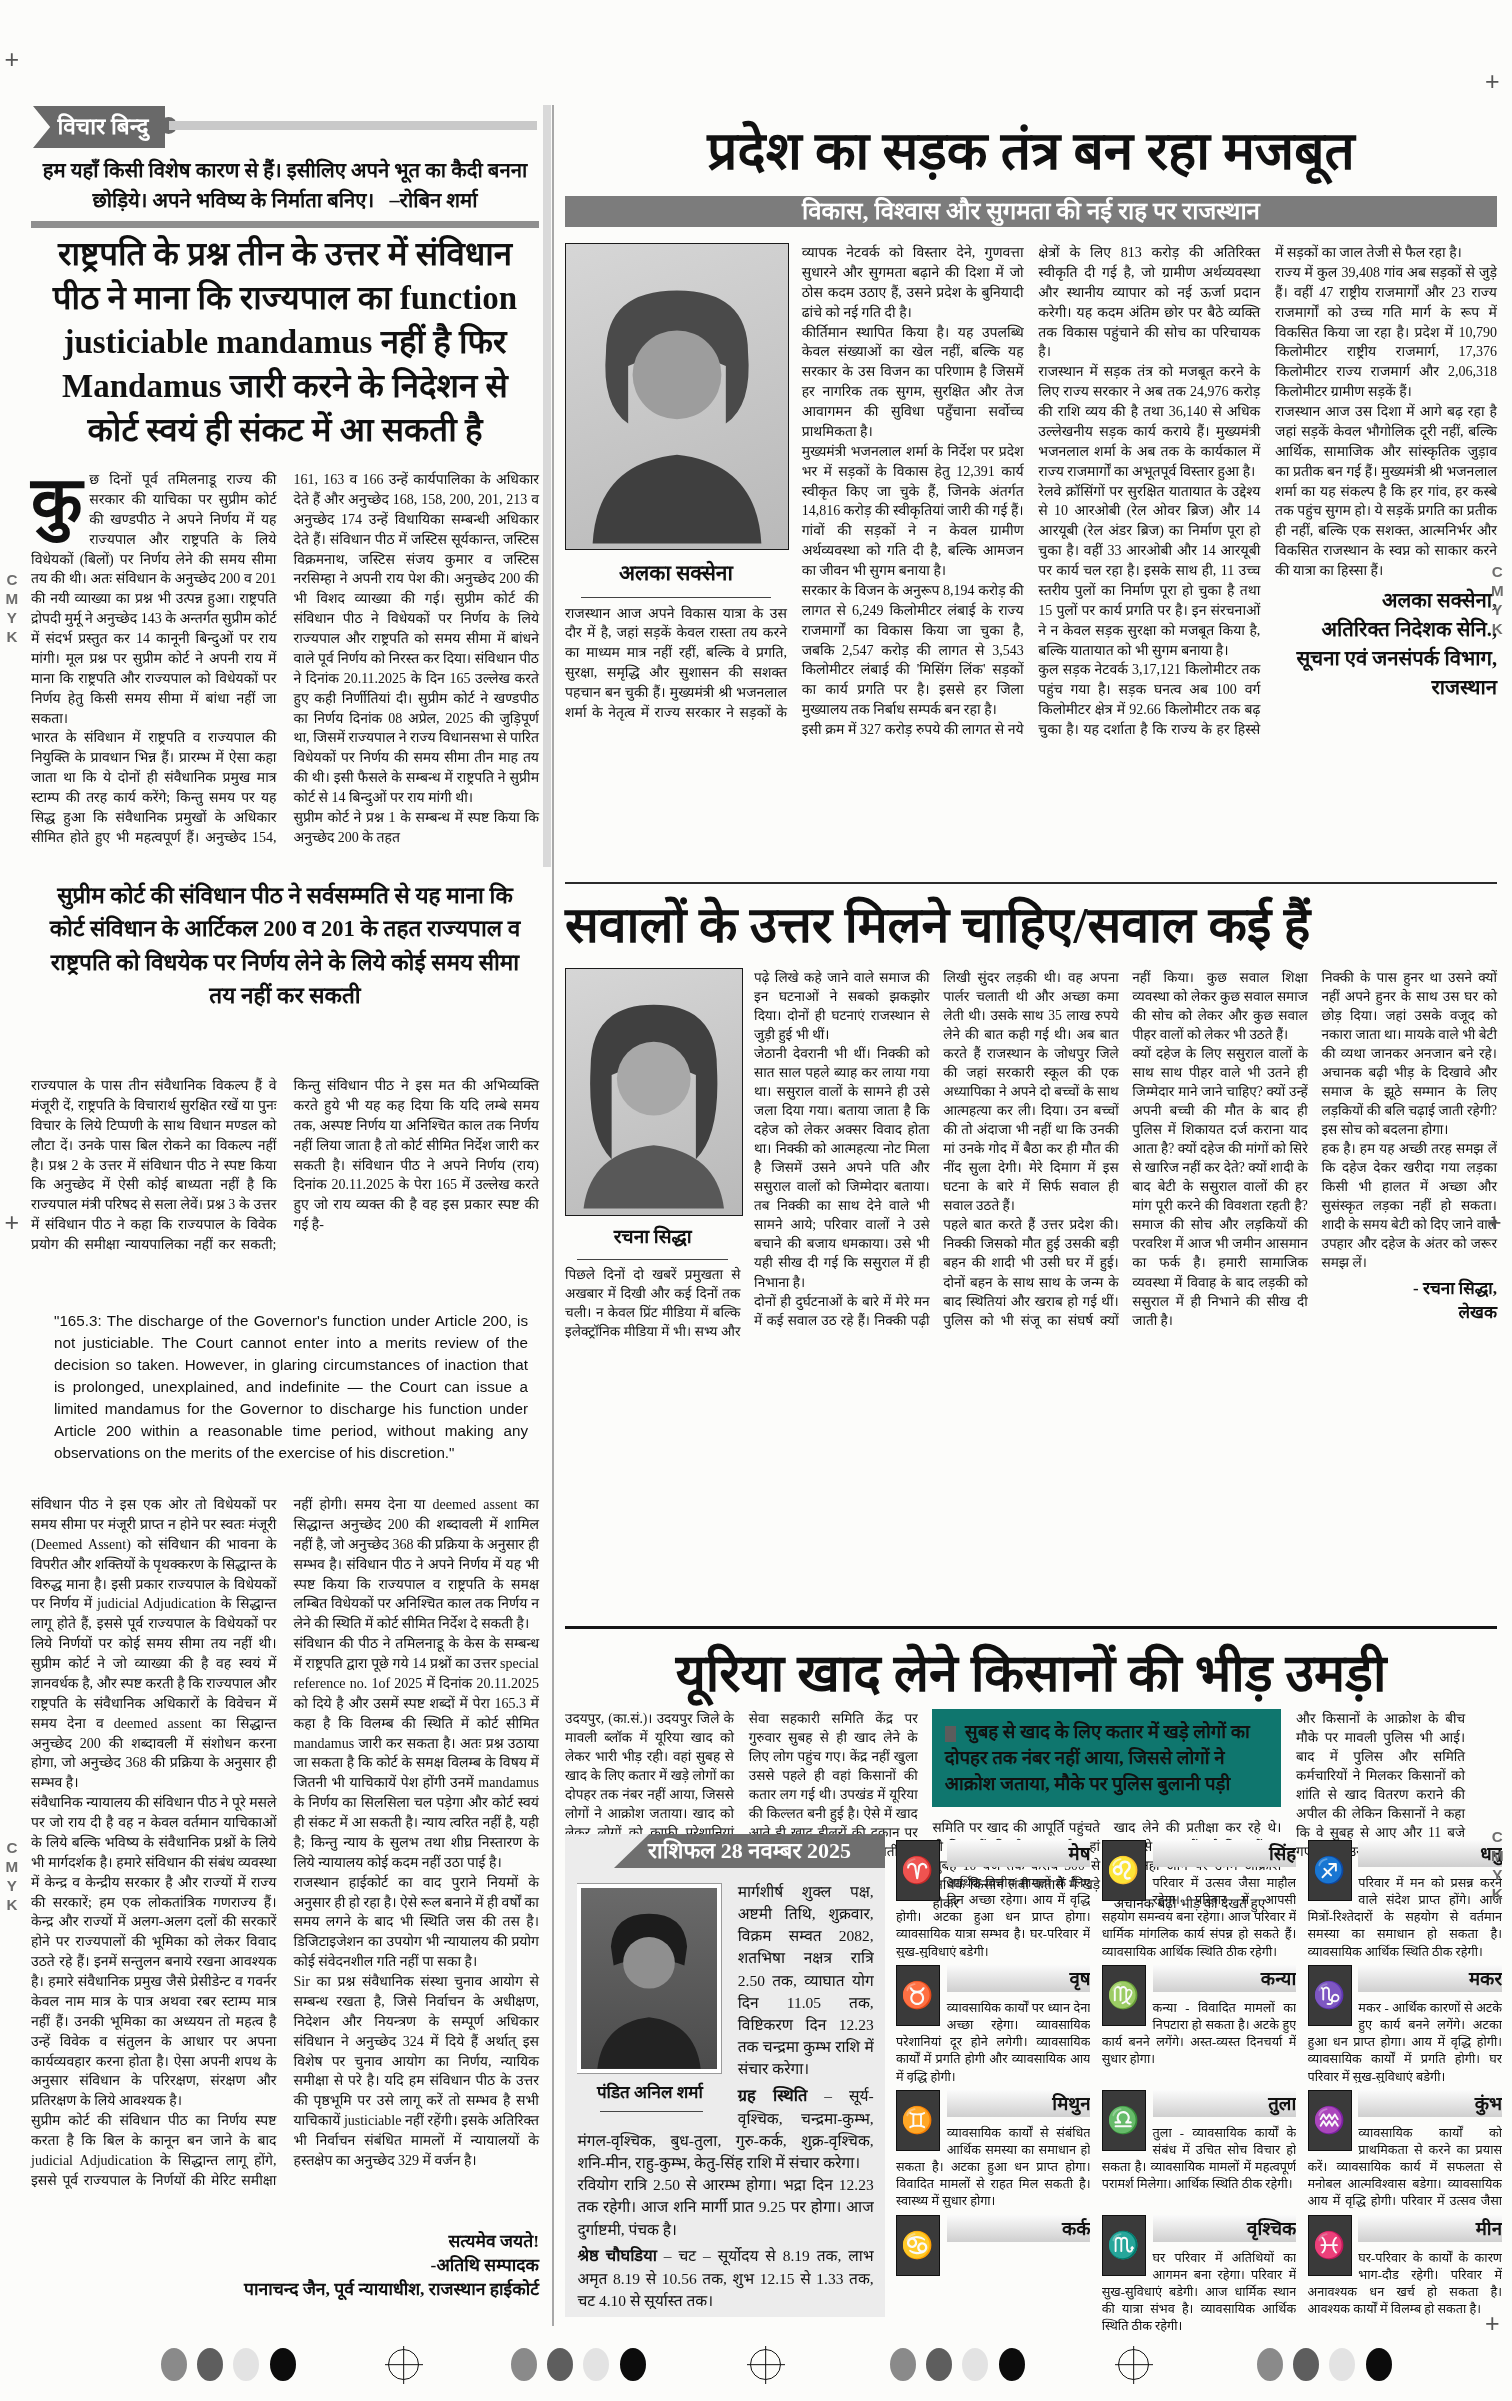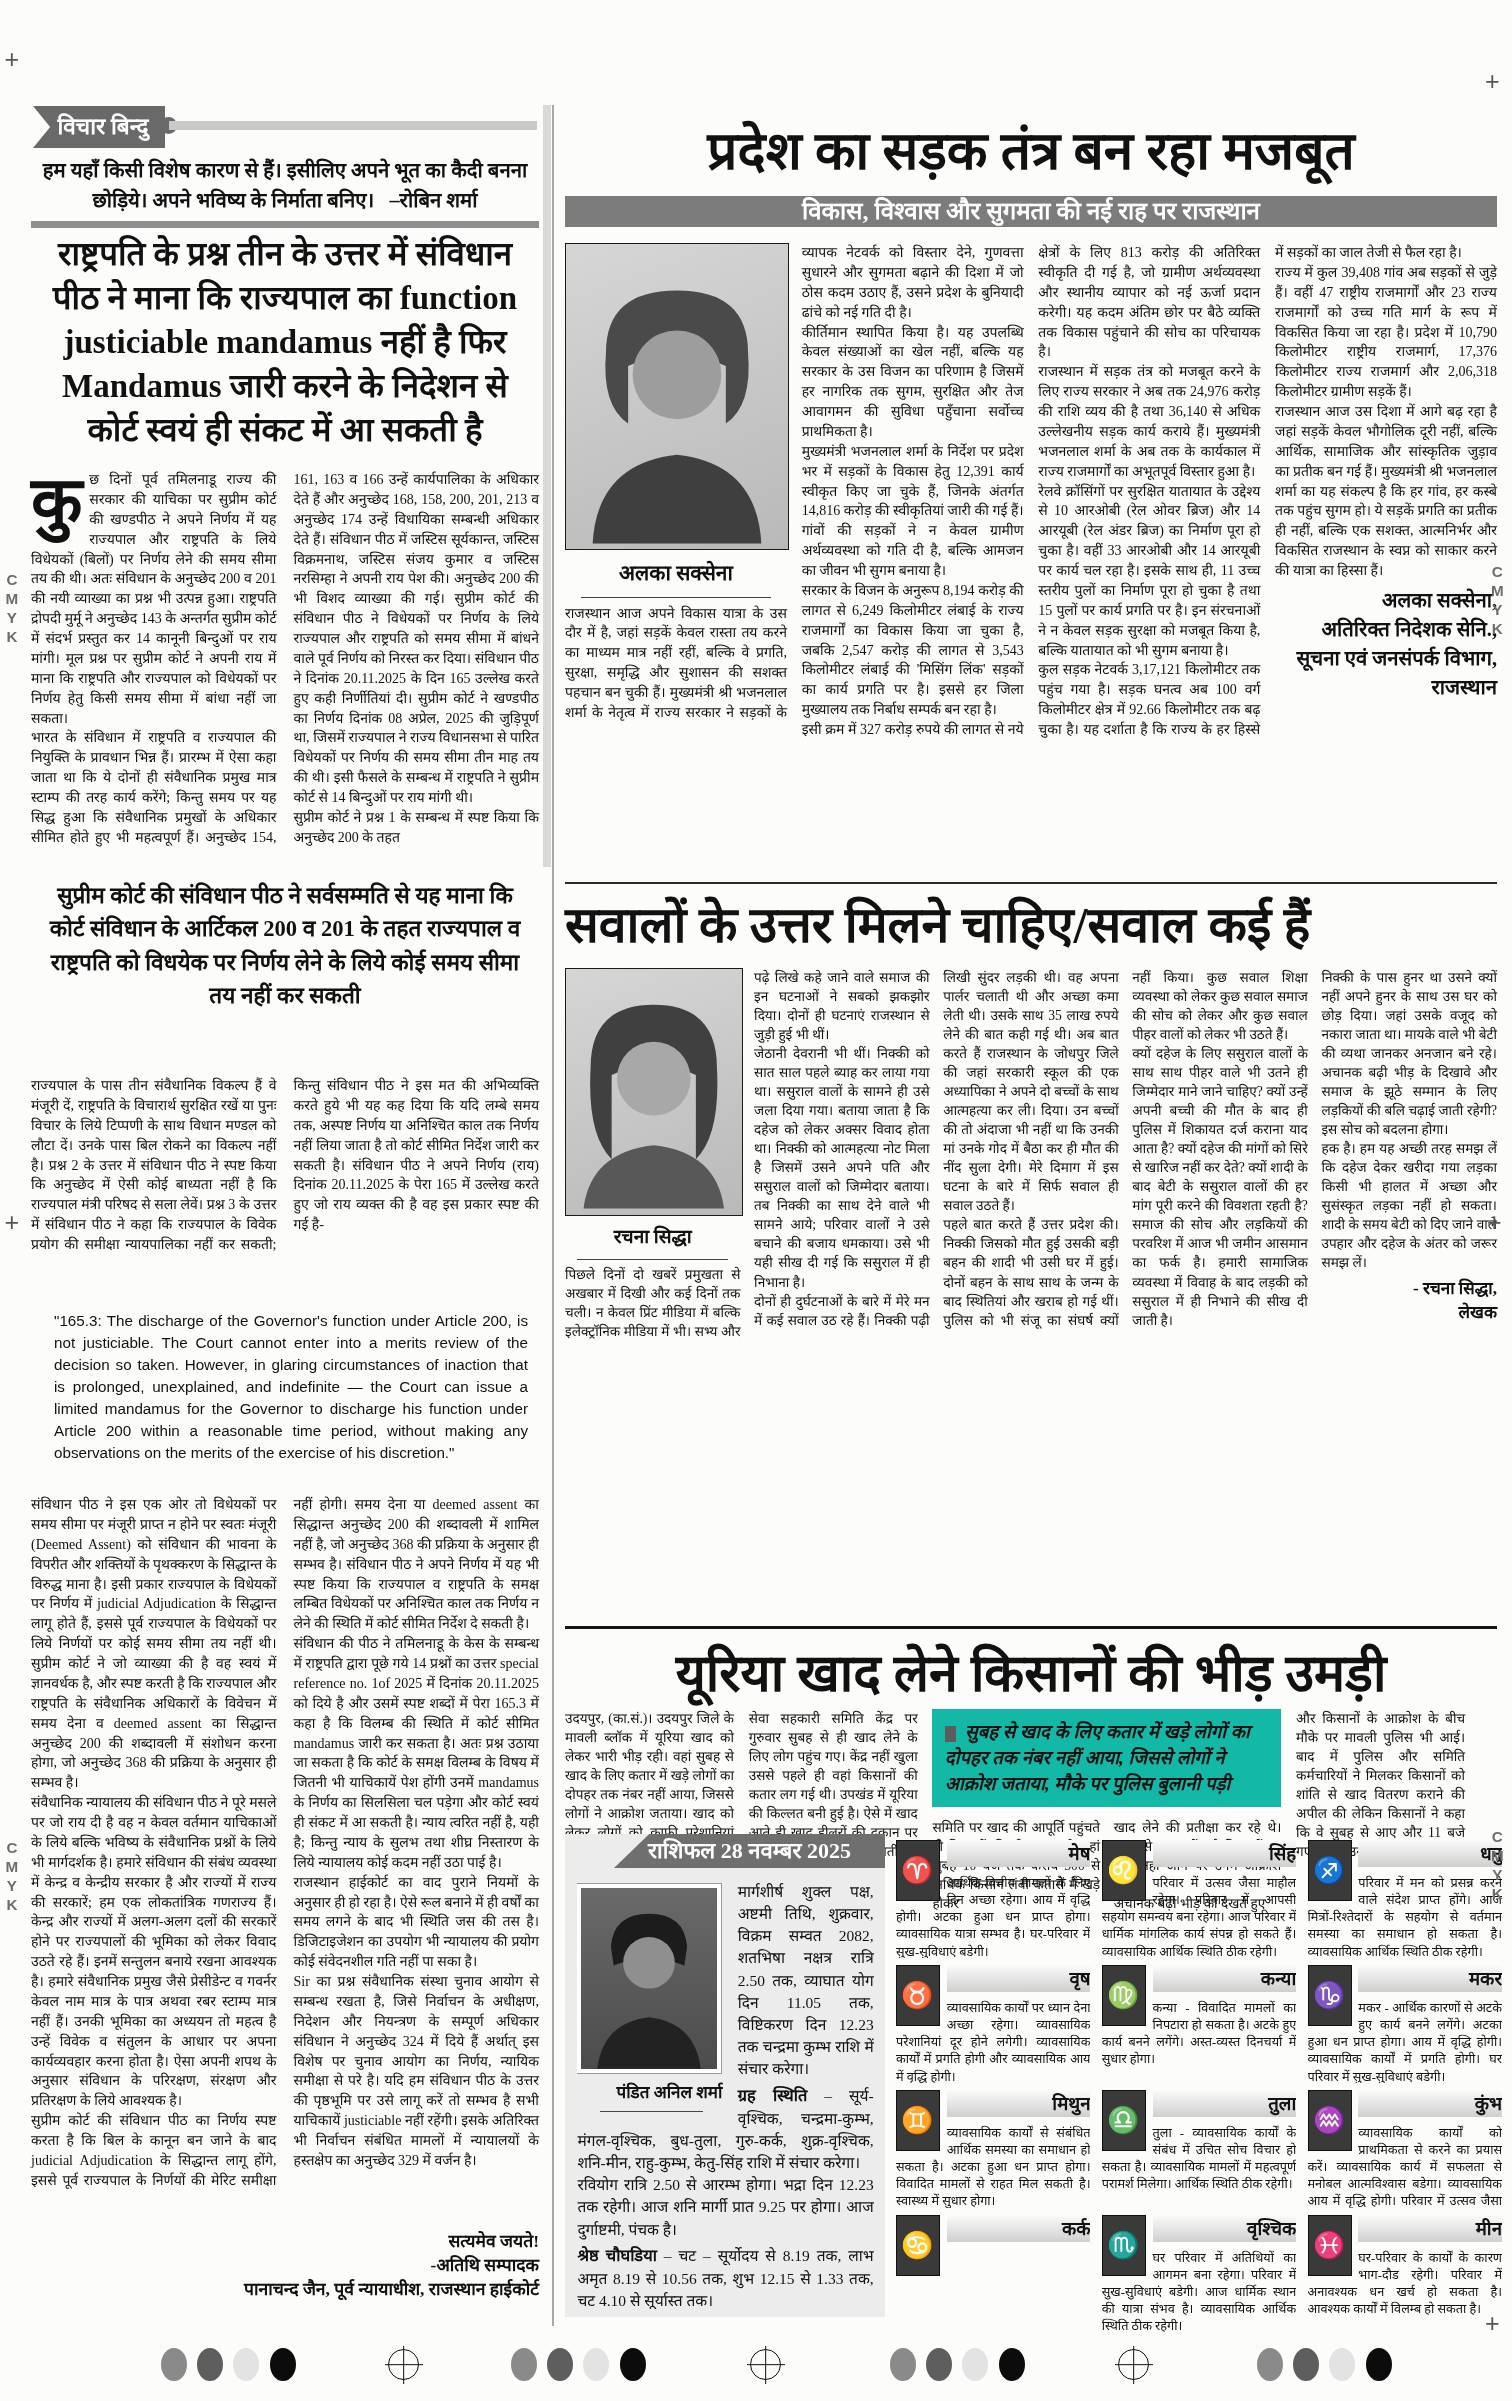--- a/index.html
+++ b/index.html
@@ -16,21 +16,21 @@
   .grayband{background:#7c7c7c;color:#fff;}
   .flag{background:#696969;color:#fff;font-weight:bold;
         clip-path:polygon(0 0,100% 0,100% 100%,0 100%,13% 50%);}
   .photo{background:linear-gradient(160deg,#d6d6d6,#b9b9b9);border:1.7px solid #1a1a1a;
          position:relative;overflow:hidden;}
   .photo svg{position:absolute;bottom:-1.1px;left:0;width:100%;height:92%;}
   figure{margin:0;break-inside:avoid;}
   figcaption{font-weight:bold;text-align:center;}
   .cap-rule{height:1.1px;background:#444;margin:8px auto 5.6px auto;width:86%;}
   .sig{font-weight:bold;text-align:right;white-space:pre-line;}
-  .quote-box{background:#14b8a6;font-weight:bold;font-style:italic;}
+  .quote-box{background:#0f766e;font-weight:bold;}
   .reg-cross{width:29px;height:29px;border:1.7px solid #111;border-radius:50%;position:absolute;}
   .reg-cross:before,.reg-cross:after{content:"";position:absolute;background:#111;}
   .reg-cross:before{left:50%;top:-4.5px;bottom:-4.5px;width:1.7px;transform:translateX(-50%);}
   .reg-cross:after{top:50%;left:-4.5px;right:-4.5px;height:1.7px;transform:translateY(-50%);}
   .dots span{display:inline-block;width:26px;height:33px;border-radius:50%;margin-right:10.2px;}
   .dots span:nth-child(1){background:#8a8a8a;}
   .dots span:nth-child(2){background:#5e5e5e;}
   .dots span:nth-child(3){background:#e3e3e3;}
   .dots span:nth-child(4){background:#0c0c0c;}
   .cmyk{font-family:"Liberation Sans",sans-serif;font-weight:bold;font-size:15.2px;color:#6d6d6d;
@@ -178,21 +178,21 @@
     </div>
     <div style="position:absolute;left:12.4px;top:47px;right:11.3px;bottom:8px;overflow:hidden;">
       <figure style="float:left;width:148px;margin:3.4px 12.4px 3.4px 0;">
         <div class="photo" style="width:136px;height:181px;border:4.5px solid #fff;outline:1.1px solid #9a9a9a;background:linear-gradient(#6a6a6a,#4c4c4c);">
           <svg viewBox="0 0 100 120">
             <path d="M22 30 Q24 6 50 6 Q76 6 78 30 L76 44 Q50 34 24 44 Z" fill="#1c1c1c"></path>
             <circle cx="50" cy="42" r="19" fill="#8f8f8f"></circle>
             <path d="M12 120 Q16 86 50 82 Q84 86 88 120 Z" fill="#222"></path>
           </svg>
         </div>
-        <figcaption style="font-size:17px;margin-top:6.8px;width:145px;text-align:right;">पंडित अनिल शर्मा</figcaption>
+        <figcaption style="font-size:17px;margin-top:6.8px;width:145px;">पंडित अनिल शर्मा</figcaption>
         <div class="cap-rule" style="width:70%;"></div>
       </figure>
       <div class="panchang">
         <span class="pre">मार्गशीर्ष शुक्ल पक्ष, अष्टमी तिथि, शुक्रवार, विक्रम सम्वत 2082, शतभिषा नक्षत्र रात्रि 2.50 तक, व्याघात योग दिन 11.05 तक, विष्टिकरण दिन 12.23 तक चन्द्रमा कुम्भ राशि में संचार करेगा।</span>
         <div style="margin-top:4px;">
           <b>ग्रह स्थिति</b>
           <span class="pre">– सूर्य-वृश्चिक, चन्द्रमा-कुम्भ, मंगल-वृश्चिक, बुध-तुला, गुरु-कर्क, शुक्र-वृश्चिक, शनि-मीन, राहु-कुम्भ, केतु-सिंह राशि में संचार करेगा।
 रवियोग रात्रि 2.50 से आरम्भ होगा। भद्रा दिन 12.23 तक रहेगी। आज शनि मार्गी प्रात 9.25 पर होगा। आज दुर्गाष्टमी, पंचक है।</span>
         </div>
         <div style="margin-top:3.4px;">

